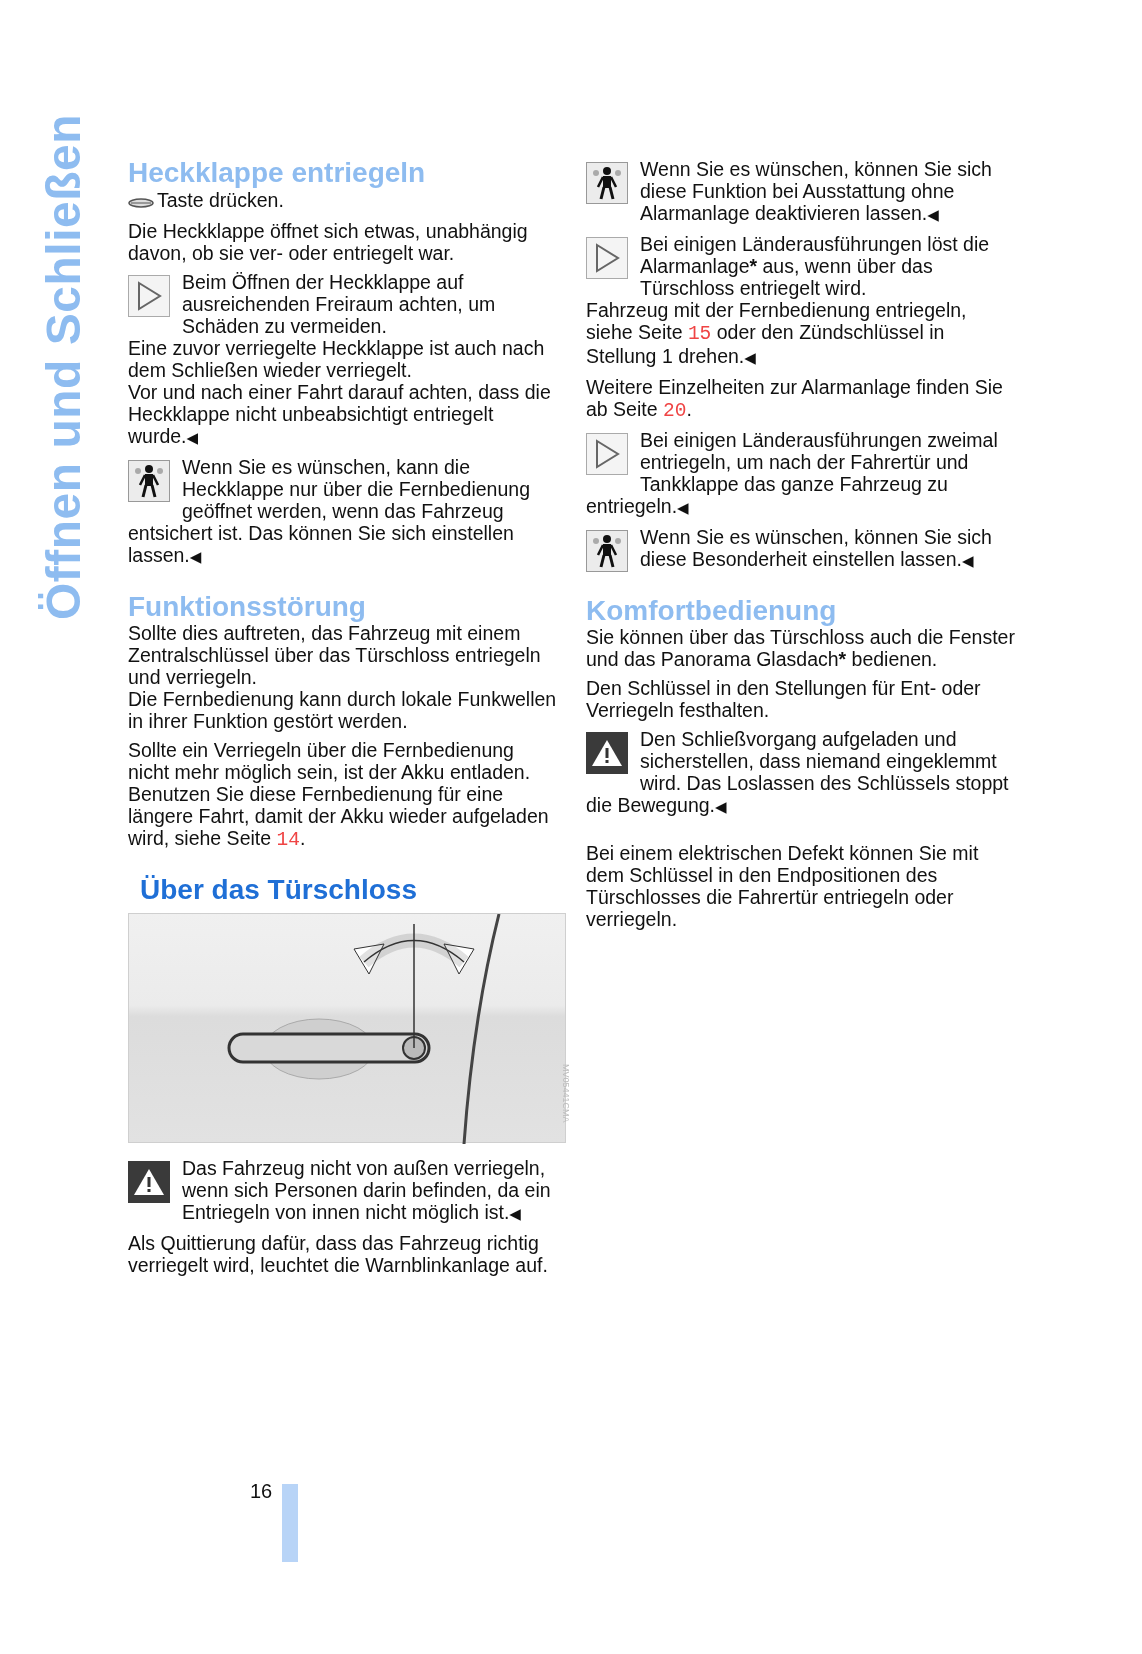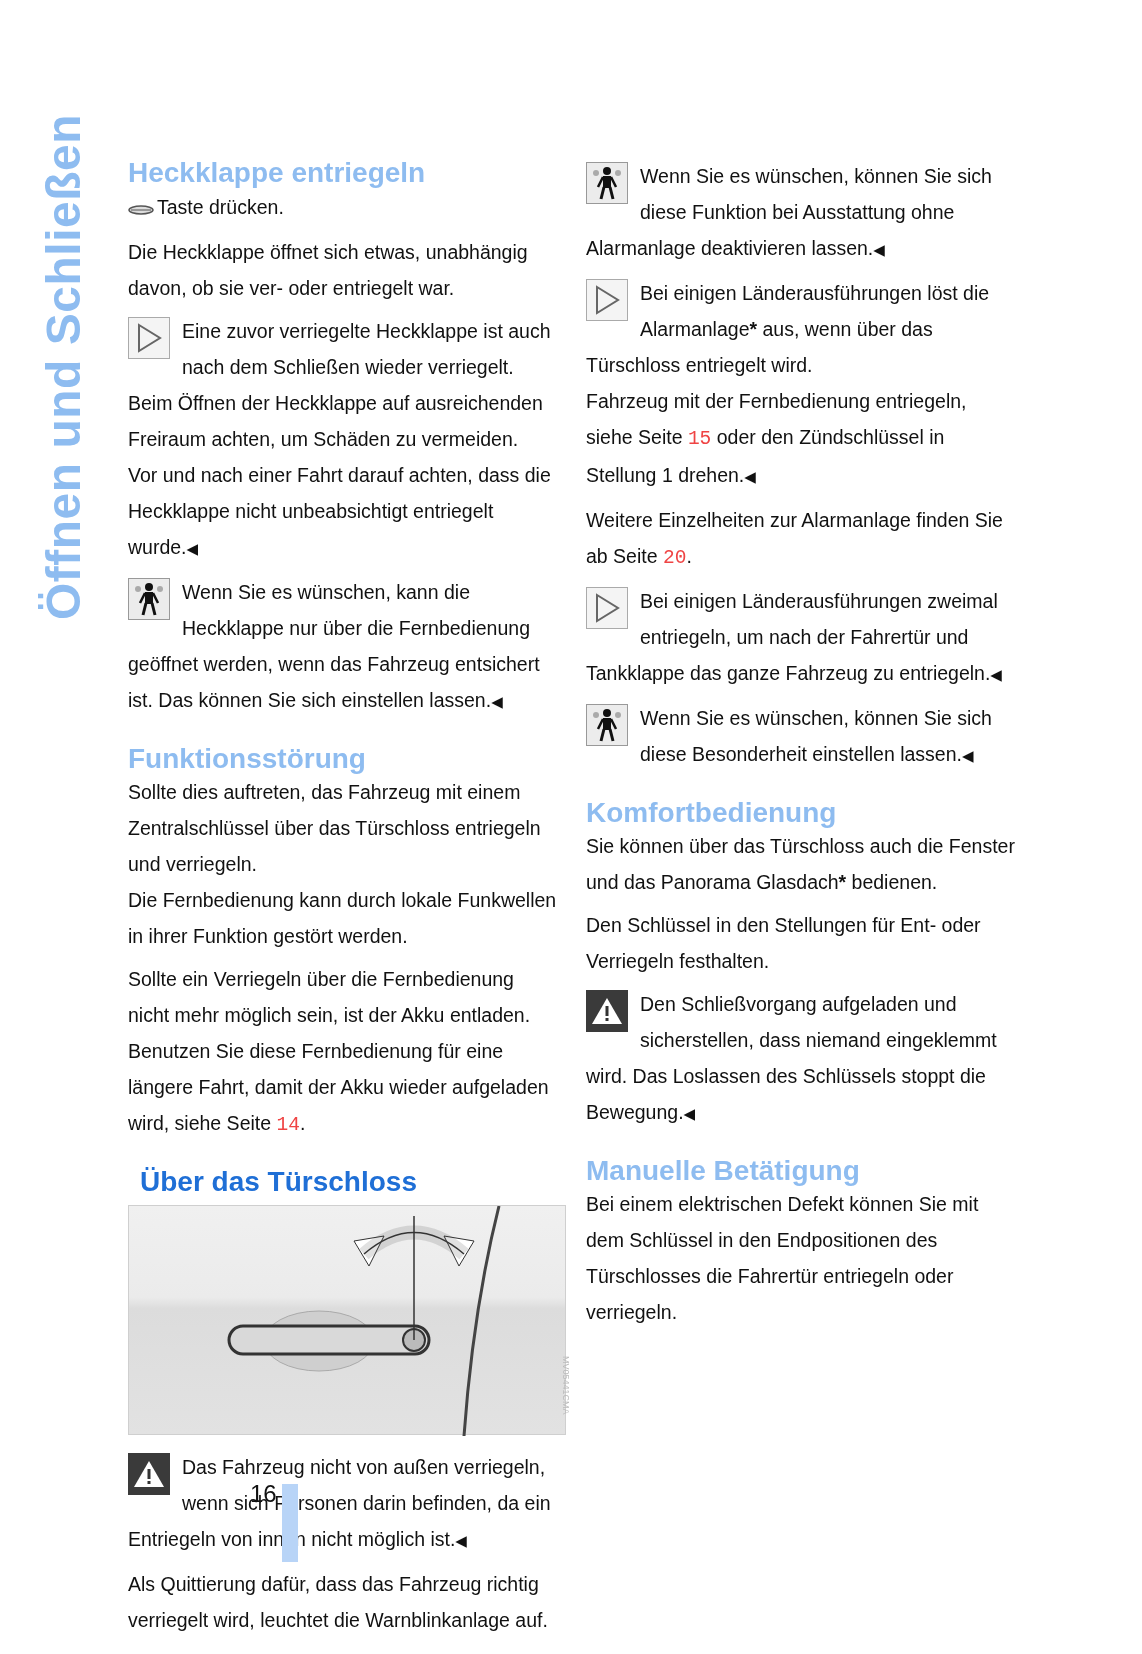--- a/index.html
+++ b/index.html
@@ -4,35 +4,35 @@
 <style>
   html, body { margin:0; padding:0; background:#ffffff; }
   body { width:1142px; height:1654px; position:relative; overflow:hidden;
          font-family:"Liberation Sans", sans-serif; color:#111; }
   .side-title { position:absolute; left:36px; top:620px; transform-origin:0 0;
     transform:rotate(-90deg); white-space:nowrap; font-weight:bold; font-size:48px;
     color:#8ebcf0; letter-spacing:0.5px; }
   .col { position:absolute; top:0; width:430px; }
   .col-left { left:128px; }
   .col-right { left:596px; }
-  .p { font-size:19.5px; line-height:36px; margin:0; }
+  .p { font-size:19.5px; line-height:22px; margin:0; }
   .gap { height:7px; }
   .h { font-weight:bold; font-size:28px; color:#8ebcf0; margin:0; line-height:30px; }
   .h.dark { color:#1f6fd6;margin-left:12px; }
   .link { color:#ef4444;font-family:Liberation Mono, monospace; }
   .note { position:relative; }
   .note .ic { float:left; width:42px; height:42px; margin:4px 12px 0 0; box-sizing:border-box; }
   .ic-tri { border:1px solid #aaa; background:#f4f4f4; display:flex; align-items:center; justify-content:center; }
   .ic-warn { background:#3a3a3a; display:flex; align-items:center; justify-content:center; }
   .ic-person { border:1px solid #999; background:#ececec; display:flex; align-items:center; justify-content:center; }
   .endmark { font-size:15px; }
   .figure { position:relative; width:438px; height:230px; background:linear-gradient(#f0f0f0 0%, #ebebeb 40%, #dcdcdc 45%, #e2e2e2 100%);
     border:1px solid #cfcfcf; box-sizing:border-box; }
   .fig-code { position:absolute; left:442px; top:150px; font-size:9px; color:#bbb; transform:rotate(90deg); transform-origin:0 0; white-space:nowrap; }
-  .pagenum { position:absolute; left:250px; top:1480px; font-size:24px; }
+  .pagenum { position:absolute; left:250px; top:1480px; font-size:20px; }
   .pagebar { position:absolute; left:282px; top:1484px; width:16px; height:78px; background:#b8d4f7; }
   .keyic { display:inline-block; vertical-align:middle; margin-right:3px; }
 </style>
 </head>
 <body>
 
 <div class="side-title">Öffnen und Schließen</div>
 
 <div class="col col-left" style="left:128px;">
   <div style="position:absolute; top:158px; width:430px;">
@@ -47,22 +47,22 @@
     </p>
     <div class="gap"></div>
     <p class="p">Die Heckklappe öffnet sich etwas, unabhängig davon, ob sie ver- oder entriegelt war.</p>
     <div class="gap"></div>
     <div class="note">
       <div class="ic ic-tri">
         <svg width="26" height="30" viewBox="0 0 26 30">
             <polygon points="3,2 24,15 3,28" fill="none" stroke="#666" stroke-width="2"></polygon>
           </svg>
       </div>
+      <p class="p">Beim Öffnen der Heckklappe auf ausreichenden Freiraum achten, um Schäden zu vermeiden.</p>
       <p class="p">Eine zuvor verriegelte Heckklappe ist auch nach dem Schließen wieder verriegelt.</p>
-      <p class="p">Beim Öffnen der Heckklappe auf ausreichenden Freiraum achten, um Schäden zu vermeiden.</p>
       <p class="p"><span>Vor und nach einer Fahrt darauf achten, dass die Heckklappe nicht unbeabsichtigt entriegelt wurde.</span><span class="endmark">◀</span></p>
     </div>
     <div class="gap"></div>
     <div class="note">
       <div class="ic ic-person">
         <svg width="36" height="36" viewBox="0 0 36 36">
             <circle cx="18" cy="6" r="4" fill="#111"></circle>
             <rect x="14" y="11" width="8" height="12" fill="#111"></rect>
             <line x1="15" y1="22" x2="12" y2="34" stroke="#111" stroke-width="3"></line>
             <line x1="21" y1="22" x2="24" y2="34" stroke="#111" stroke-width="3"></line>
@@ -181,19 +181,18 @@
         <svg width="34" height="30" viewBox="0 0 34 30">
             <polygon points="17,2 32,28 2,28" fill="#fff"></polygon>
             <rect x="15.5" y="10" width="3" height="10" fill="#333"></rect>
             <rect x="15.5" y="22" width="3" height="3" fill="#333"></rect>
           </svg>
       </div>
       <p class="p"><span>Den Schließvorgang aufgeladen und sicherstellen, dass niemand eingeklemmt wird. Das Loslassen des Schlüssels stoppt die Bewegung.</span><span class="endmark">◀</span></p>
     </div>
 
     <div style="height:24px;"></div>
-    <h2 class="h">Manuelle Betätigung</h2>
     <p class="p">Bei einem elektrischen Defekt können Sie mit dem Schlüssel in den Endpositionen des Türschlosses die Fahrertür entriegeln oder verriegeln.</p>
   </div>
 </div>
 
 <div class="pagenum">16</div>
 <div class="pagebar"></div>
 
 </body></html>

